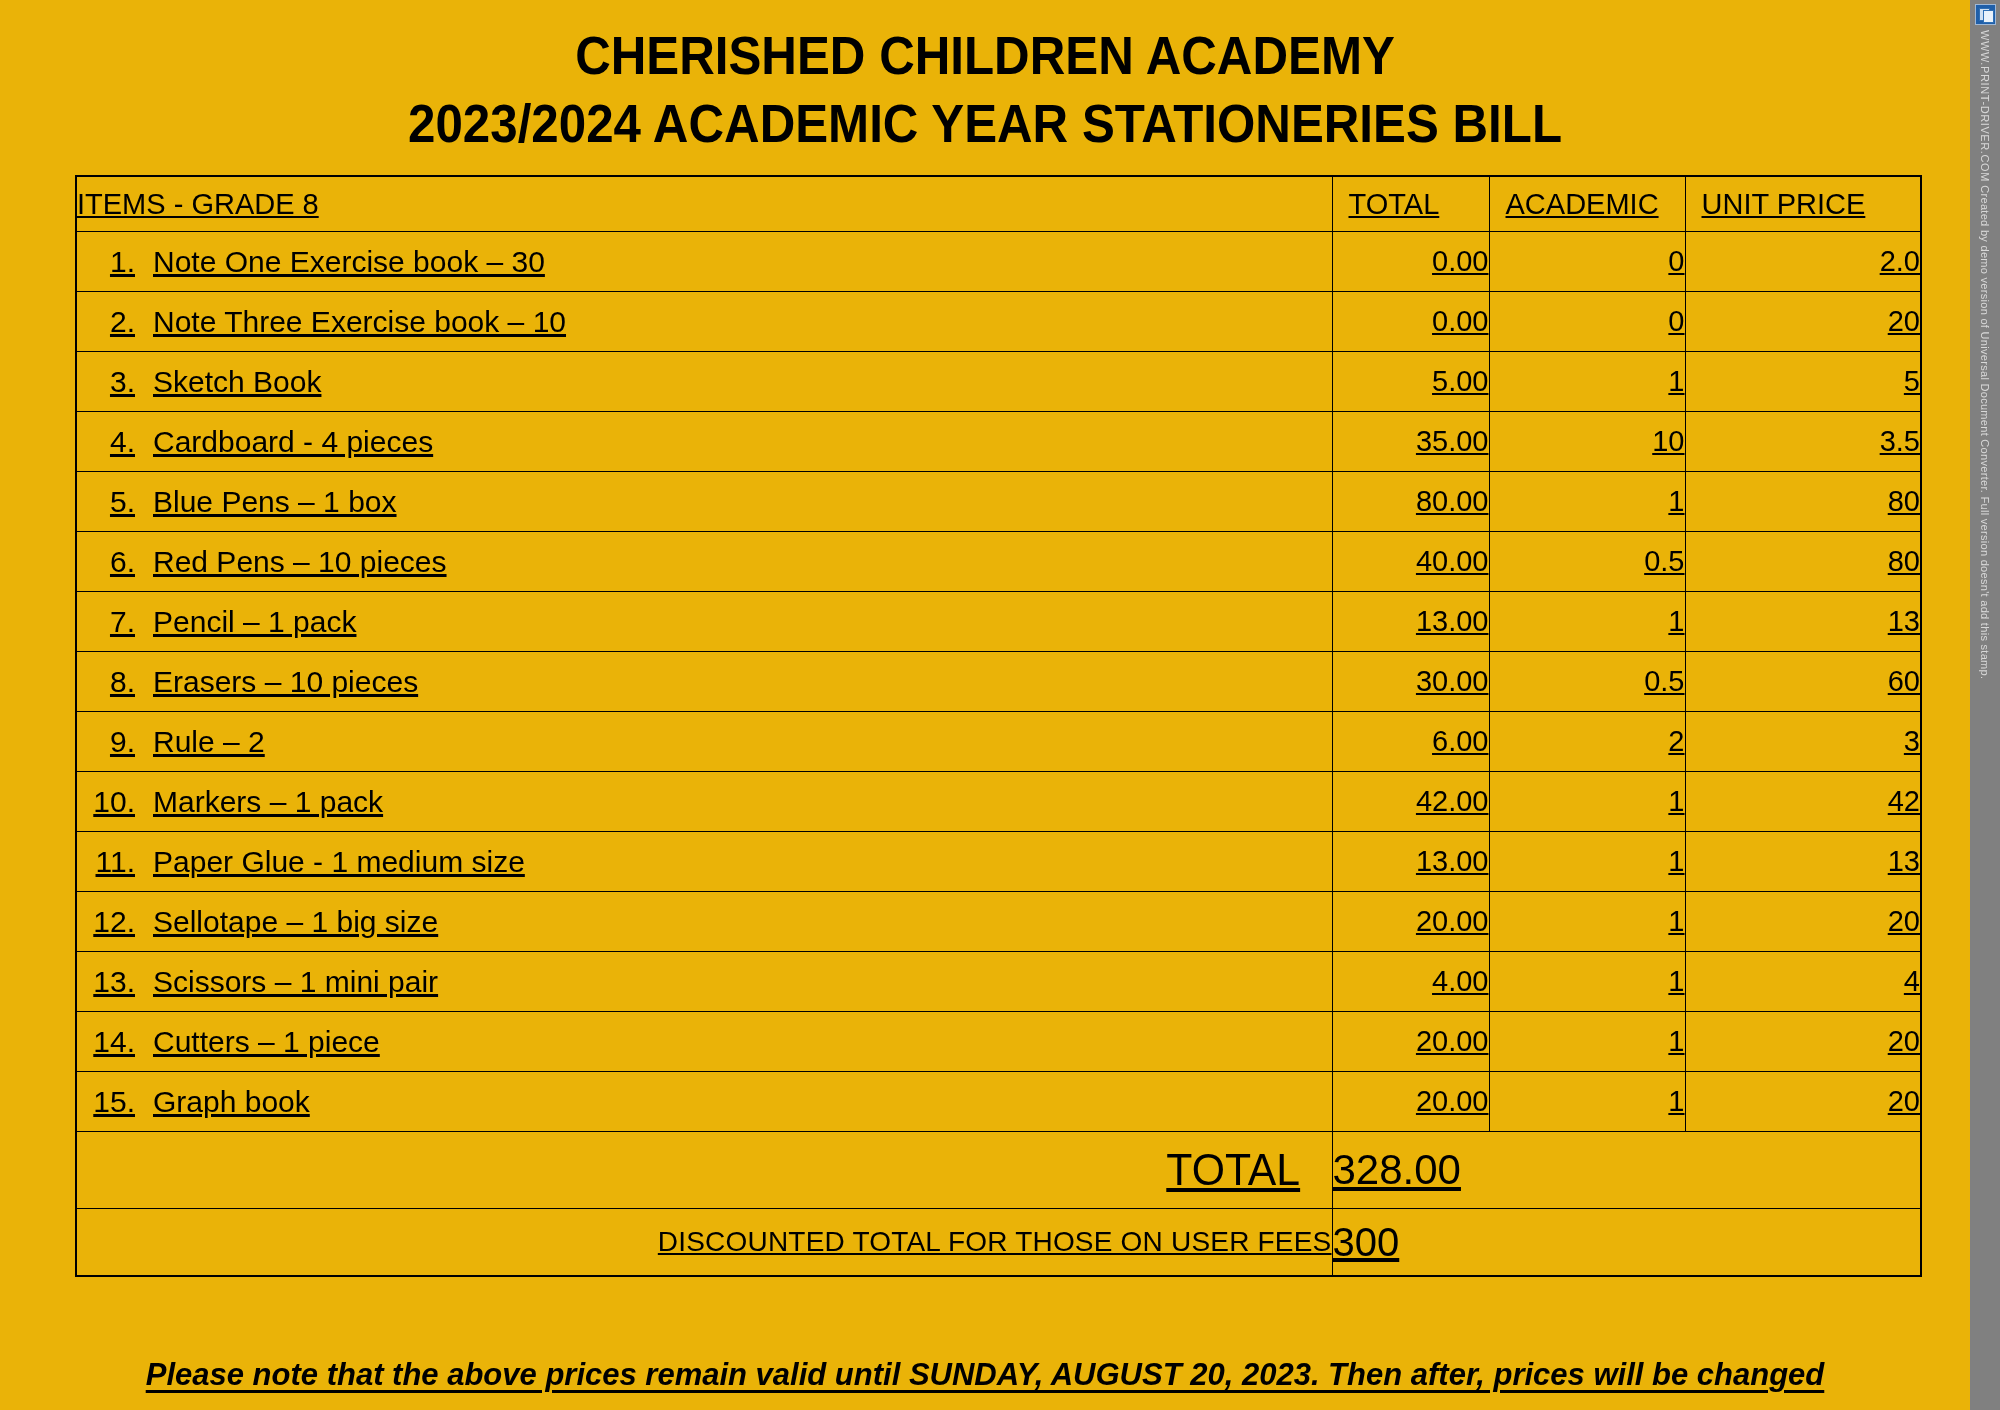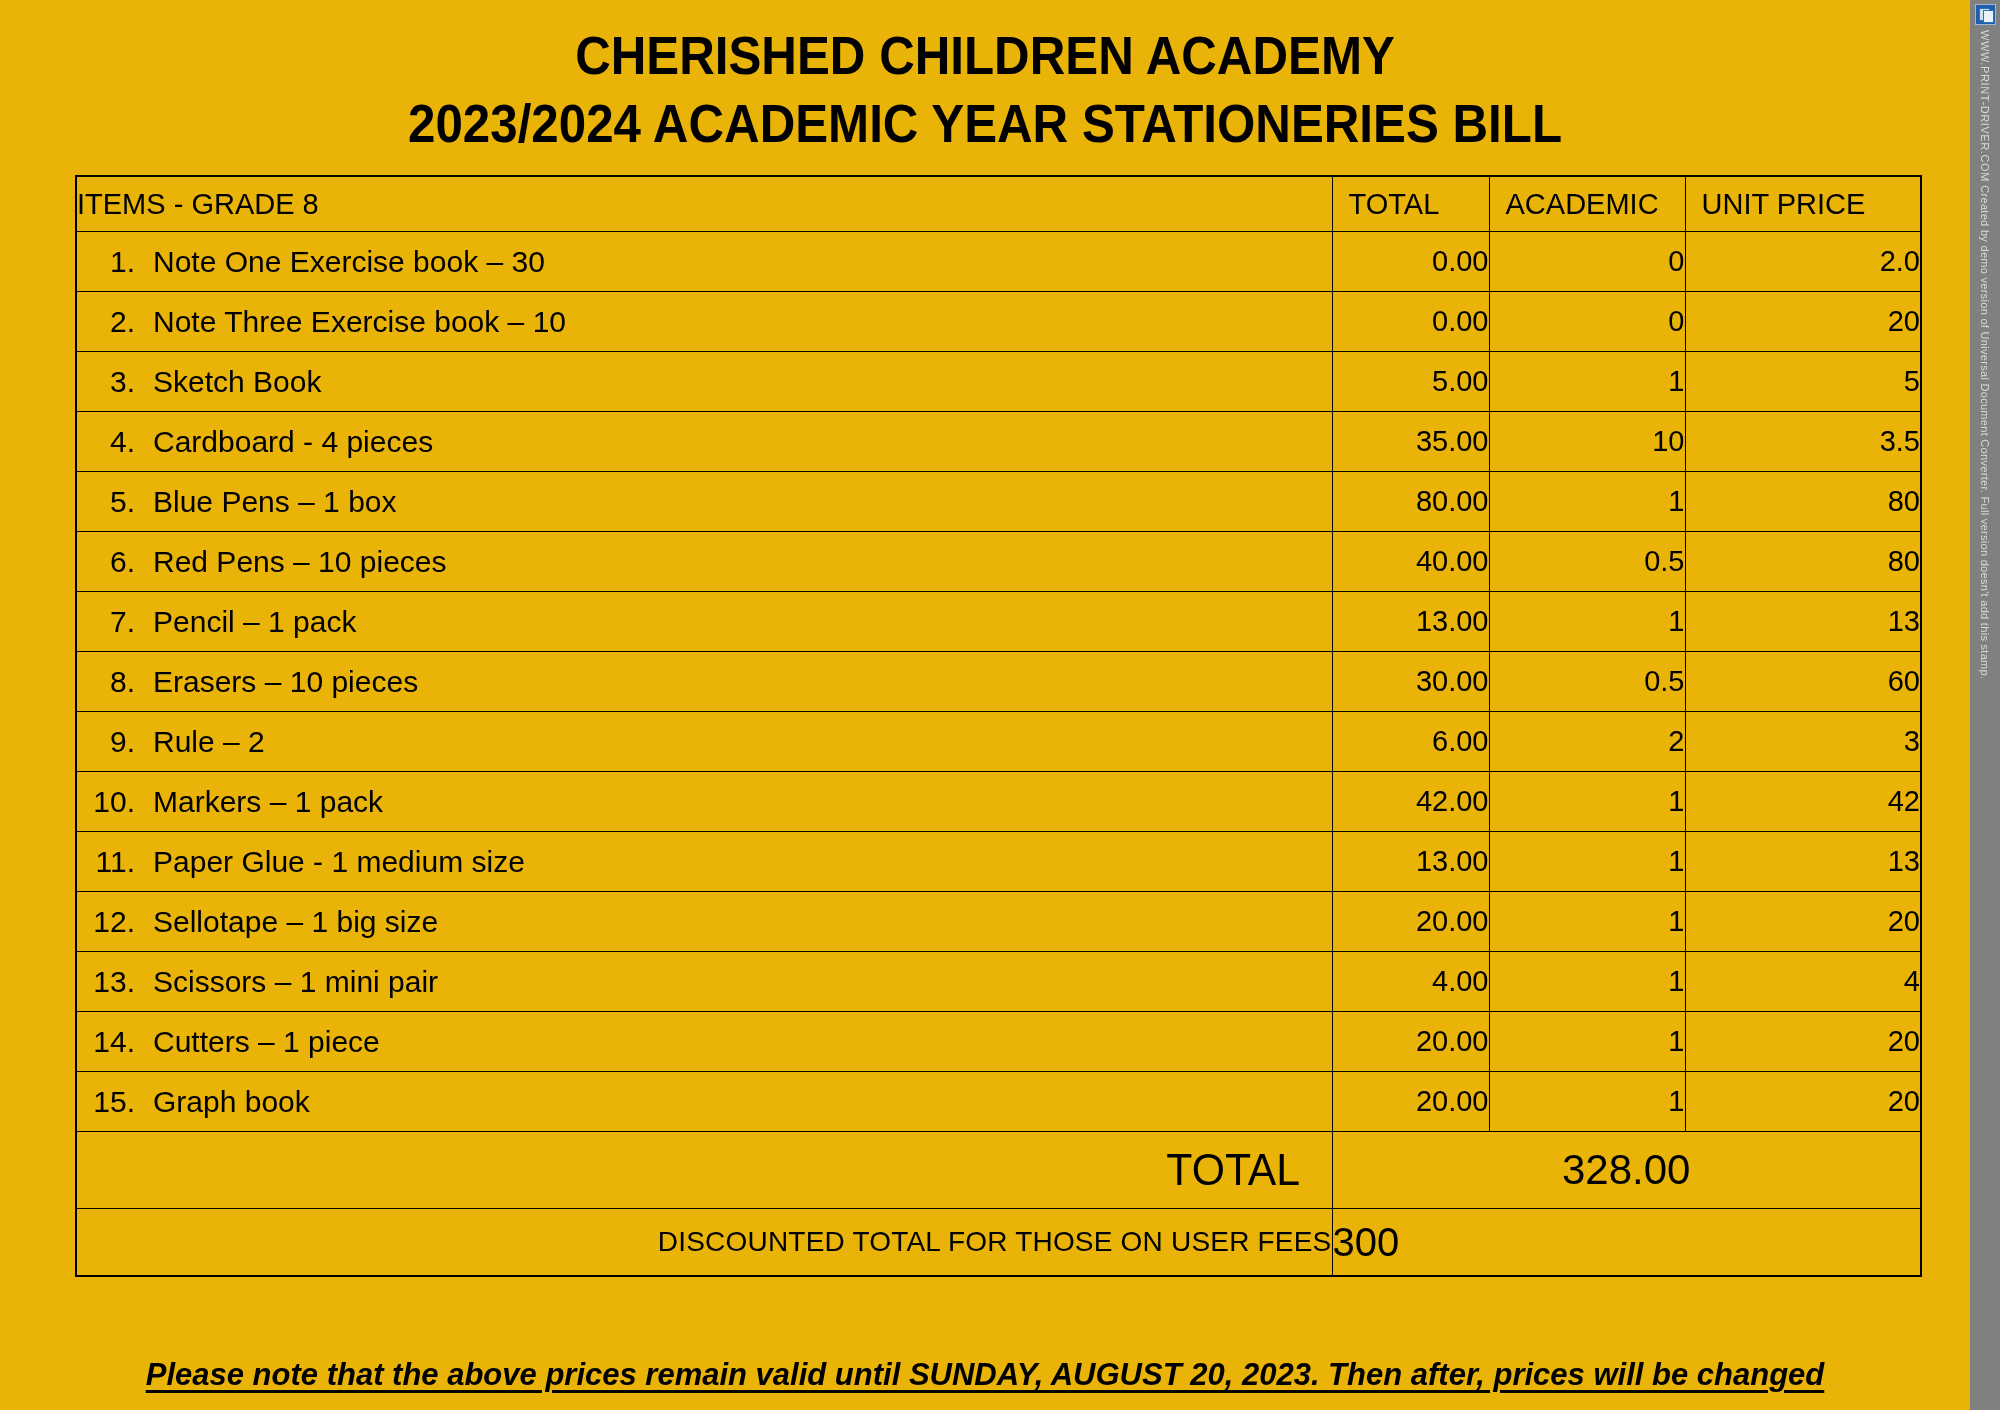--- a/index.html
+++ b/index.html
@@ -38,20 +38,21 @@
     letter-spacing: 0px;
     transform: scaleX(0.93);
     transform-origin: center;
     white-space: nowrap;
   }
 
   
   .table-wrap {
     margin: 17px auto 0 75px;
     width: 1619px;
+    text-decoration: underline;
   }
   table.bill {
     border-collapse: collapse;
     table-layout: fixed;
     width: 1845px;
     border: 2.5px solid #000;
   }
   table.bill td, table.bill th {
     border: 1.5px solid #000;
     padding: 0;
@@ -108,21 +109,21 @@
   .cell-total-label {
     text-align: right;
     padding-right: 16px;
     font-weight: bold;
     font-size: 45px;
     font-family: "Liberation Sans Narrow", "Liberation Sans", sans-serif;
     letter-spacing: 0px;
     transform: scaleX(0.95);
   }
   .cell-total-value {
-    text-align: center;
+    text-align: left;
     padding-left: 14px;
     font-weight: bold;
     font-size: 42px;
     font-family: "Liberation Sans Narrow", "Liberation Sans", sans-serif;
   }
   .disc-row td { height: 66px; }
   .cell-disc-label {
     text-align: right;
     padding-right: 16px;
     font-weight: bold;

